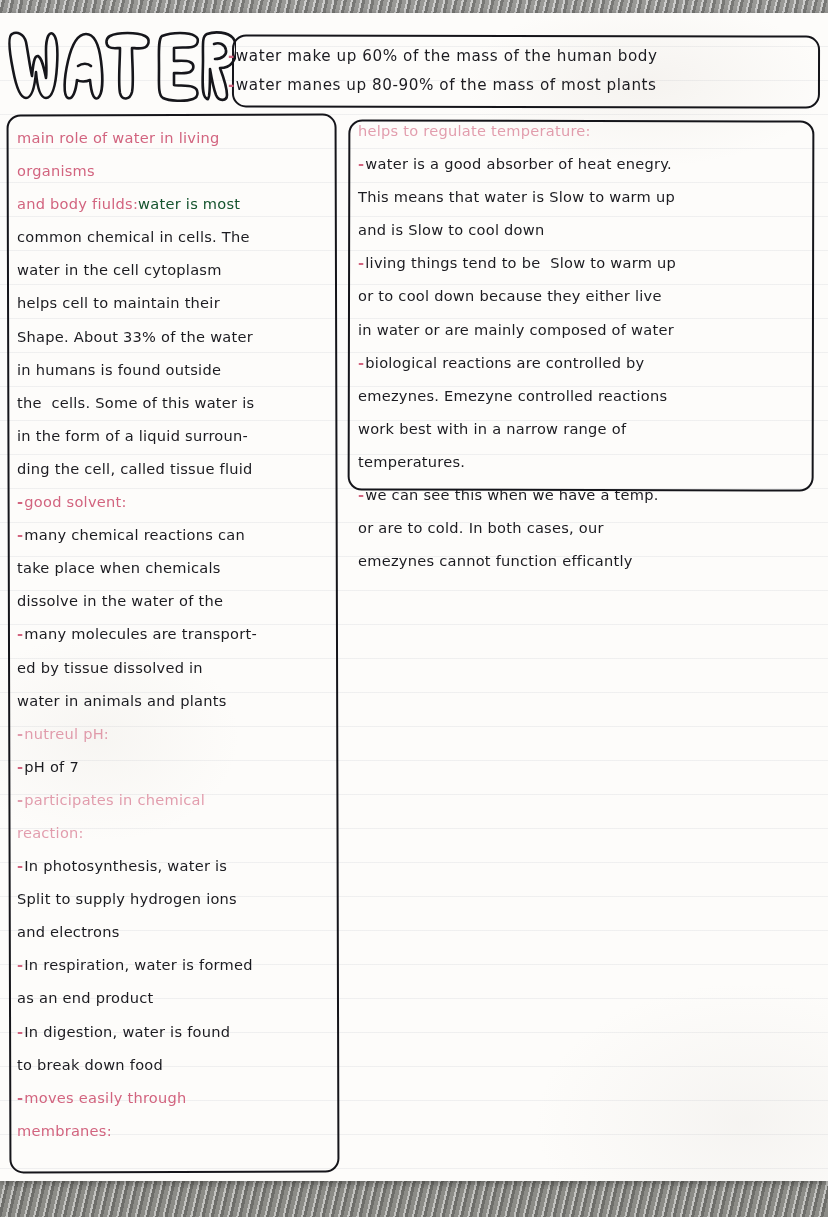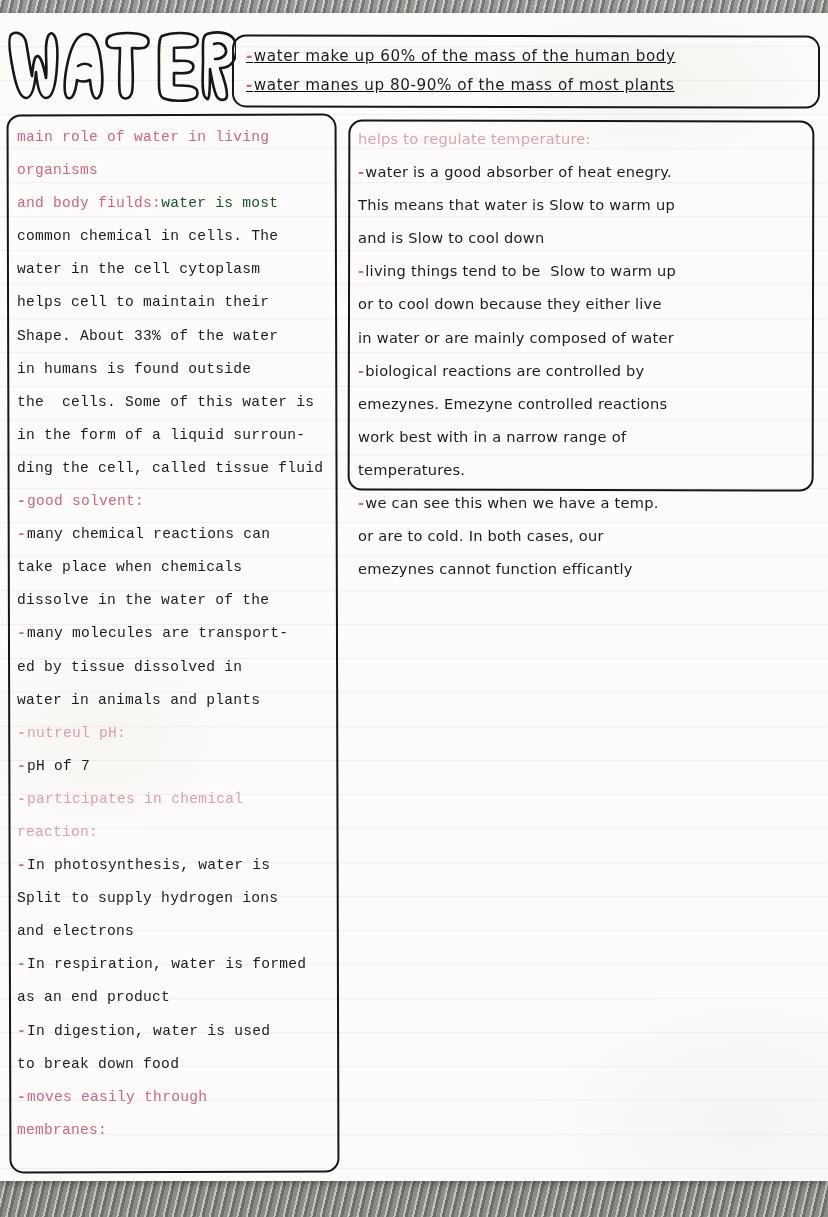--- a/index.html
+++ b/index.html
@@ -107,21 +107,20 @@
     font-size: 15.2px;
     line-height: 29px;
     letter-spacing: 0.55px;
   }
 
   
   #left-lines .ln {
     font-size: 14.6px;
     line-height: 33.1px;
     letter-spacing: 0.25px;
-    font-family: Liberation Mono, monospace;
   }
   
   #right-lines .ln {
     font-size: 14.6px;
     line-height: 33.1px;
     letter-spacing: 0.25px;
   }
 
   
   .ln.faded { opacity: 0.62; }
@@ -166,21 +165,21 @@
                  C209 3 222 4 227 10 C232 17 231 29 226 35
                  C223 39 218 40 214 40 C217 48 221 60 221 67
                  C221 73 213 74 210 67 C207 59 205 47 204 41
                  C204 50 204 63 203 68 C202 72 202 72 200 70 Z"></path>
         <path d="M208 16 C213 14 219 16 220 22 C221 27 216 31 209 31"></path>
       </g>
     </svg>
   </div>
 
   <div class="box skew-b" style="left:232px; top:22px; width:588px; height:73px;"></div>
-  <div class="lines" id="header-lines" style="left:246px; top:29px; width:570px;text-decoration:underline;">
+  <div class="lines" id="header-lines" style="left:228px; top:29px; width:570px;">
       <div class="ln"><span class="b">-</span><span>water make up 60% of the mass of the human body</span></div>
       <div class="ln"><span class="b">-</span><span>water manes up 80-90% of the mass of most plants</span></div>
     </div>
 
   <div class="box skew-a" style="left:8px; top:101px; width:330px; height:1059px;"></div>
   <div class="lines" id="left-lines" style="left:17px; top:108px; width:318px;">
       <div class="ln pink"><span>main role of water in living</span></div>
       <div class="ln pink"><span>organisms</span></div>
       <div class="ln pink"><span>and body fiulds:</span><span style="color: #14532d;">water is most</span></div>
       <div class="ln"><span>common chemical in cells. The</span></div>
@@ -200,29 +199,29 @@
       <div class="ln"><span>water in animals and plants</span></div>
       <div class="ln pink faded"><span class="b">-</span><span>nutreul pH:</span></div>
       <div class="ln"><span class="b">-</span><span>pH of 7</span></div>
       <div class="ln pink faded"><span class="b">-</span><span>participates in chemical</span></div>
       <div class="ln pink faded"><span>reaction:</span></div>
       <div class="ln"><span class="b">-</span><span>In photosynthesis, water is</span></div>
       <div class="ln"><span>Split to supply hydrogen ions</span></div>
       <div class="ln"><span>and electrons</span></div>
       <div class="ln"><span class="b">-</span><span>In respiration, water is formed</span></div>
       <div class="ln"><span>as an end product</span></div>
-      <div class="ln"><span class="b">-</span><span>In digestion, water is used</span></div>
+      <div class="ln"><span class="b">-</span><span>In digestion, water is found</span></div>
       <div class="ln"><span>to break down food</span></div>
       <div class="ln pink"><span class="b">-</span><span>moves easily through</span></div>
       <div class="ln pink"><span>membranes:</span></div>
       <div class="ln"></div>
     </div>
 
   <div class="box skew-b" style="left:348px; top:107px; width:466px; height:371px;"></div>
-  <div class="lines" id="right-lines" style="left:358px; top:109px; width:452px;">
+  <div class="lines" id="right-lines" style="left:358px; top:101px; width:452px;">
       <div class="ln pink faded"><span>helps to regulate temperature:</span></div>
       <div class="ln"><span class="b">-</span><span>water is a good absorber of heat enegry.</span></div>
       <div class="ln"><span>This means that water is Slow to warm up</span></div>
       <div class="ln"><span>and is Slow to cool down</span></div>
       <div class="ln"><span class="b">-</span><span>living things tend to be  Slow to warm up</span></div>
       <div class="ln"><span>or to cool down because they either live</span></div>
       <div class="ln"><span>in water or are mainly composed of water</span></div>
       <div class="ln"><span class="b">-</span><span>biological reactions are controlled by</span></div>
       <div class="ln"><span>emezynes. Emezyne controlled reactions</span></div>
       <div class="ln"><span>work best with in a narrow range of</span></div>

